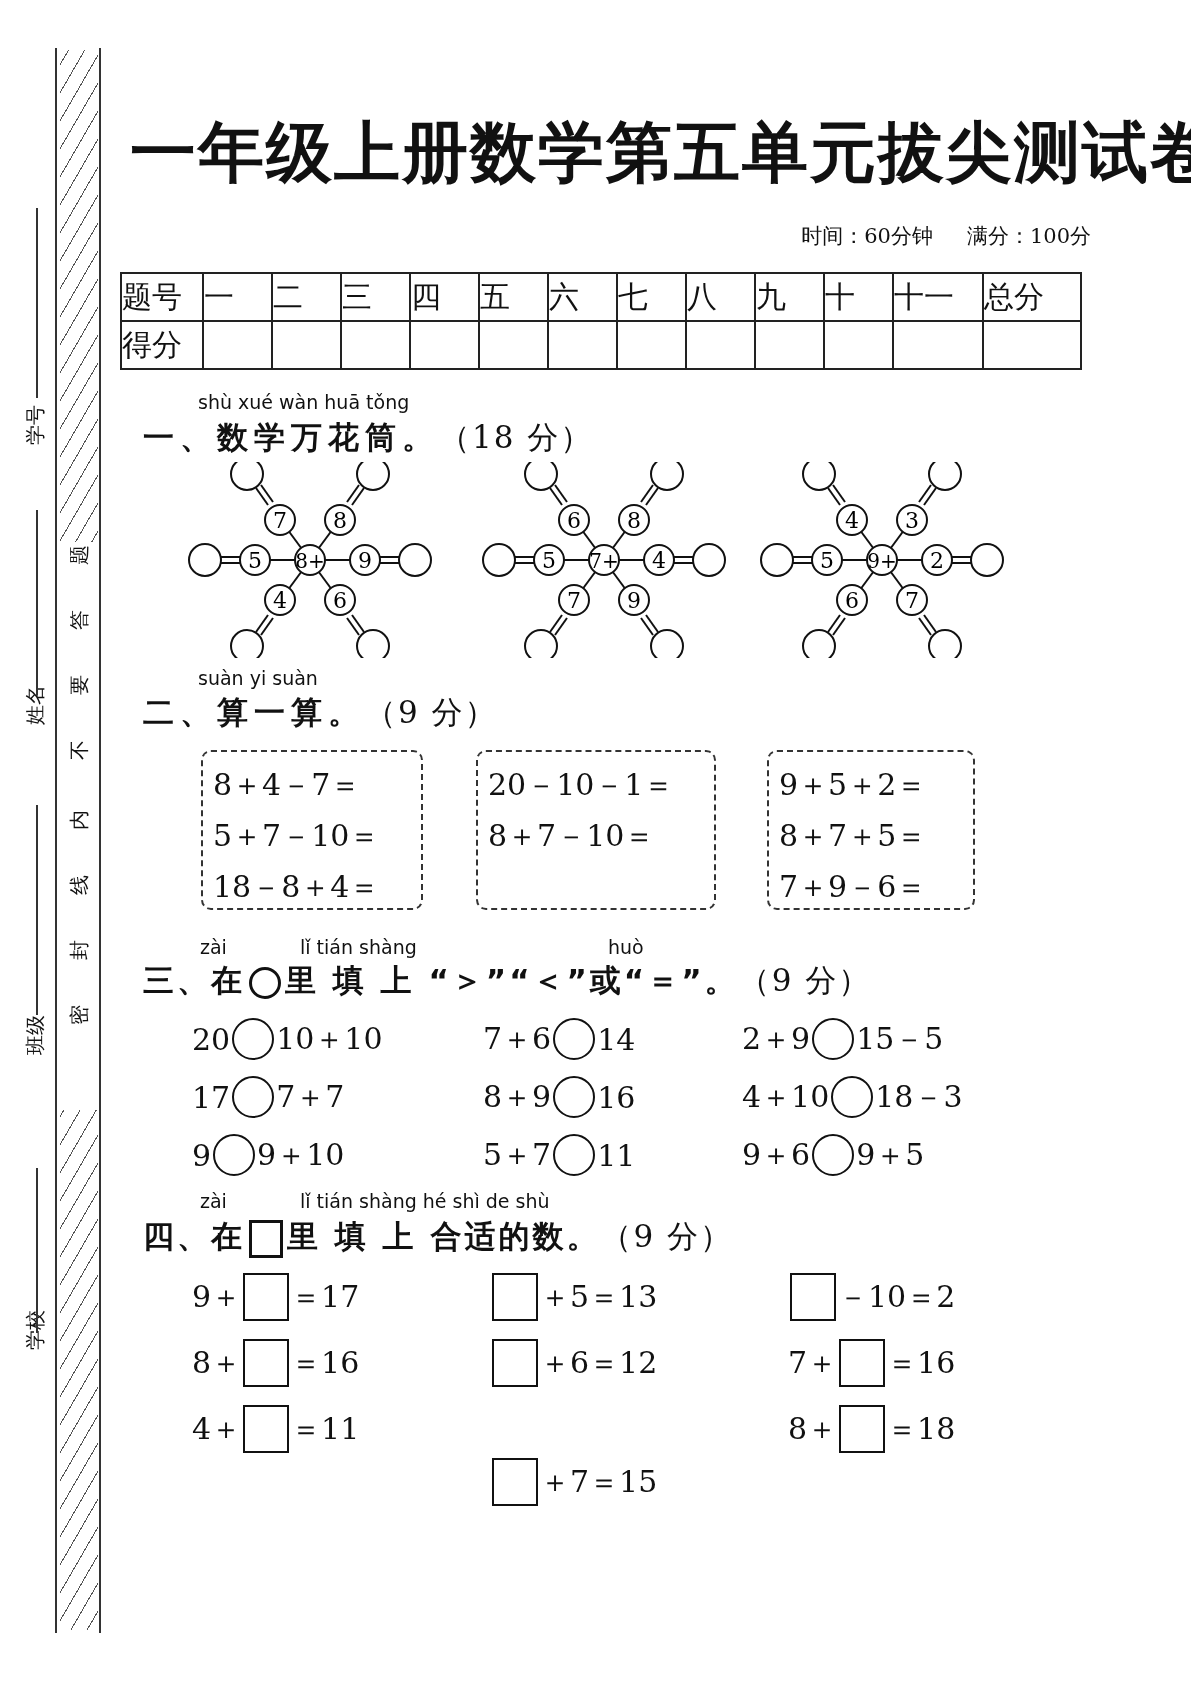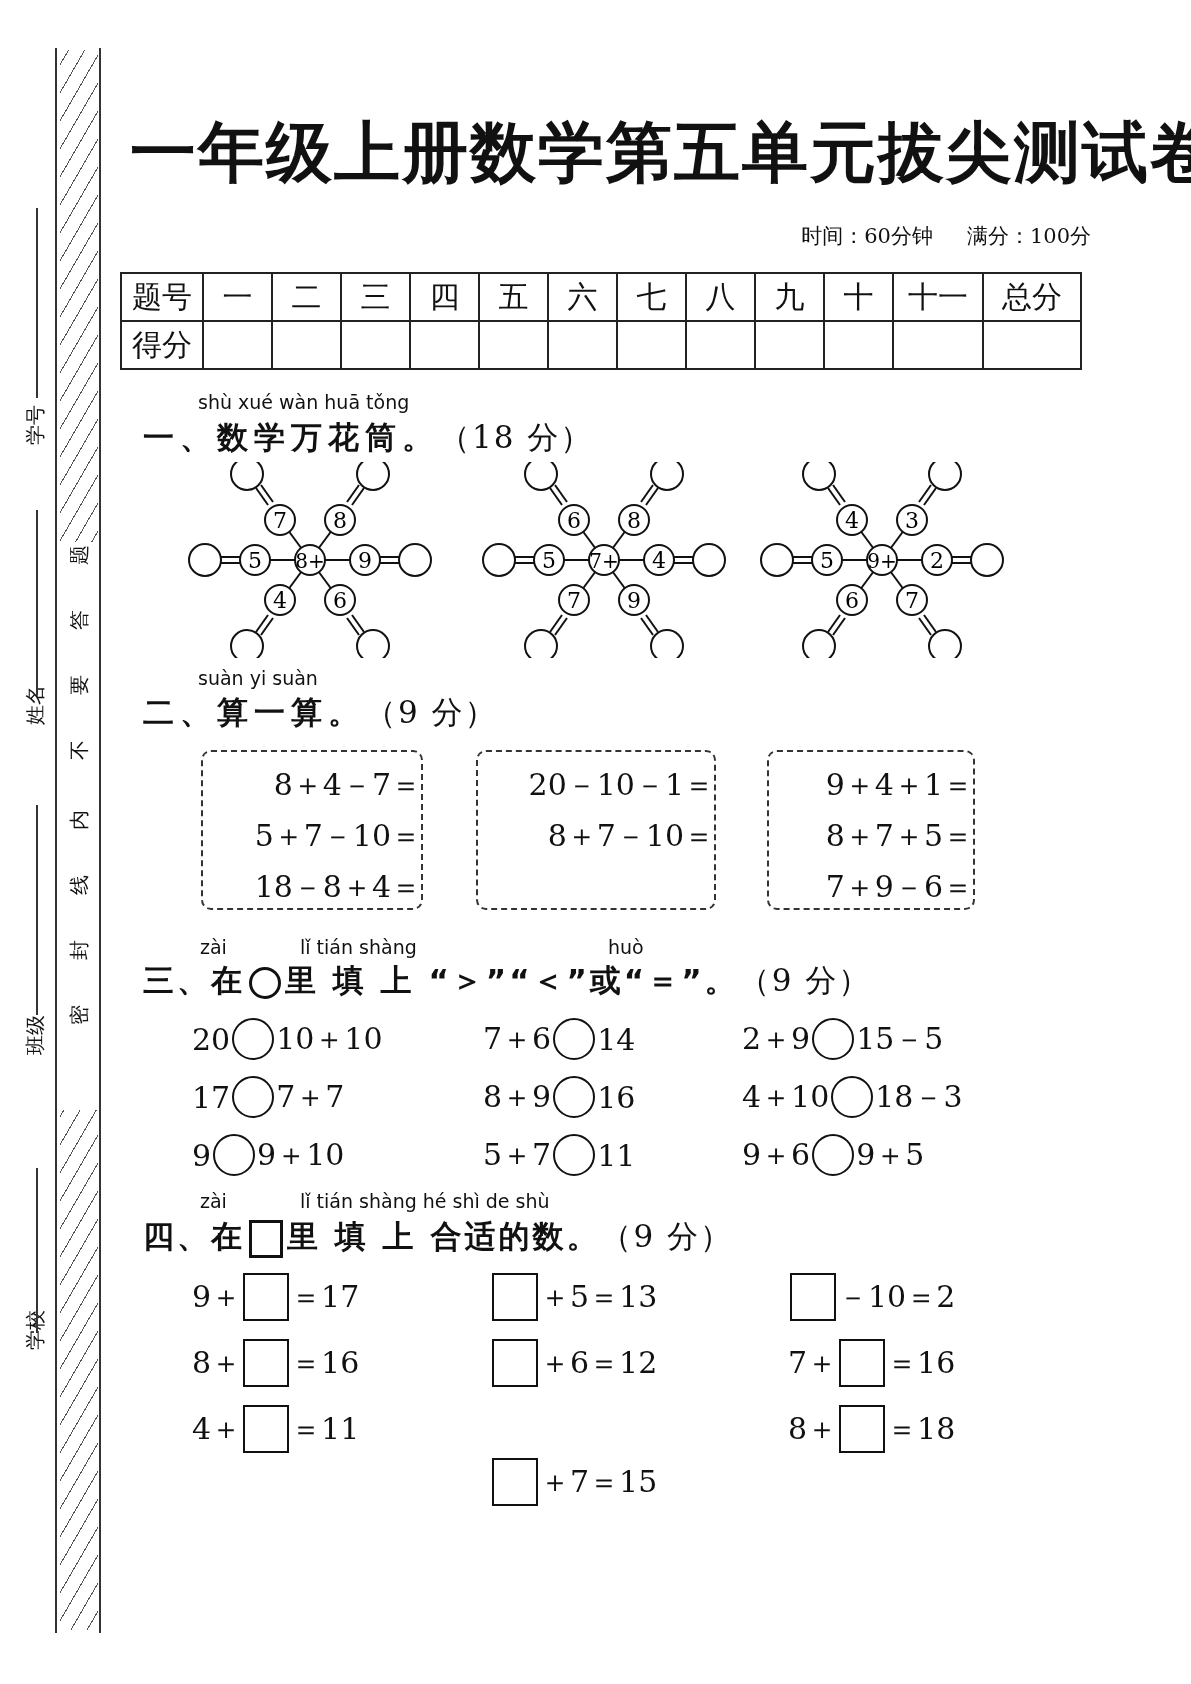--- a/index.html
+++ b/index.html
@@ -34,21 +34,21 @@
   }
   .meta {
     position:absolute; right:100px; top:222px; font-size:21px; white-space:nowrap;
   }
   .meta span { margin-left:34px; }
   table.score {
     position:absolute; left:120px; top:272px; width:962px; border-collapse:collapse;
     font-size:30px;
   }
   table.score td {
-    border:2px solid #222; height:46px; text-align:center; padding:0;
+    border:2px solid #222; height:46px; text-align:left; padding:0;
   }
   .sec-title {
     position:absolute; left:143px; font-family:"DejaVu Sans","Liberation Sans",sans-serif;
     font-size:31px; font-weight:bold; white-space:nowrap; letter-spacing:6px;
   }
   .pinyin {
     position:absolute; font-family:"DejaVu Sans","Liberation Sans",sans-serif; font-size:19px;
     white-space:nowrap;
   }
   .paren { font-weight:normal; font-family:"DejaVu Serif","Liberation Serif",serif; letter-spacing:2px; }
@@ -60,21 +60,21 @@
     display:inline-block; width:34px; height:38px; border:3px solid #111; vertical-align:middle;
     margin:0 4px; box-sizing:border-box;
   }
   svg text { font-family:"DejaVu Serif","Liberation Serif",serif; }
 
   .calc-box {
     position:absolute; top:750px; width:222px; height:160px;
     border:2px dashed #333; border-radius:10px; box-sizing:border-box;
     padding:8px 0 0 10px;
   }
-  .calc-box .eq { font-size:30px; height:51px; line-height:50px; white-space:nowrap;text-align:right; }
+  .calc-box .eq { font-size:30px; height:51px; line-height:50px; white-space:nowrap; }
   .cmp-row, .fill-row {
     position:absolute; font-size:30px; white-space:nowrap; display:flex; align-items:center;justify-content:center;
   }
   .cmp-circle {
     display:inline-block; width:42px; height:42px; border:2px solid #111; border-radius:50%;
     margin:0 2px; box-sizing:border-box;
   }
   .fill-box {
     display:inline-block; width:46px; height:48px; border:2px solid #111; margin:0 2px; box-sizing:border-box;
   }
@@ -241,21 +241,21 @@
 <div class="calc-box" style="left:201px">
   <div class="eq">8＋4－7＝</div>
   <div class="eq">5＋7－10＝</div>
   <div class="eq">18－8＋4＝</div>
 </div>
 <div class="calc-box" style="left:476px;width:240px">
   <div class="eq">20－10－1＝</div>
   <div class="eq">8＋7－10＝</div>
 </div>
 <div class="calc-box" style="left:767px;width:208px">
-  <div class="eq">9＋4＋1＝</div>
+  <div class="eq">9＋5＋2＝</div>
   <div class="eq">8＋7＋5＝</div>
   <div class="eq">7＋9－6＝</div>
 </div>
 
 <div class="pinyin" style="left:200px;top:936px">zài</div>
 <div class="pinyin" style="left:300px;top:936px">lǐ  tián shàng</div>
 <div class="pinyin" style="left:608px;top:936px">huò</div>
 <div class="sec-title" style="top:960px;letter-spacing:3px">
   <span>三、在</span><span class="inline-circle"></span><span>里 填  上 “＞”“＜”或“＝”。</span><span class="paren">（9 分）</span>
 </div>

